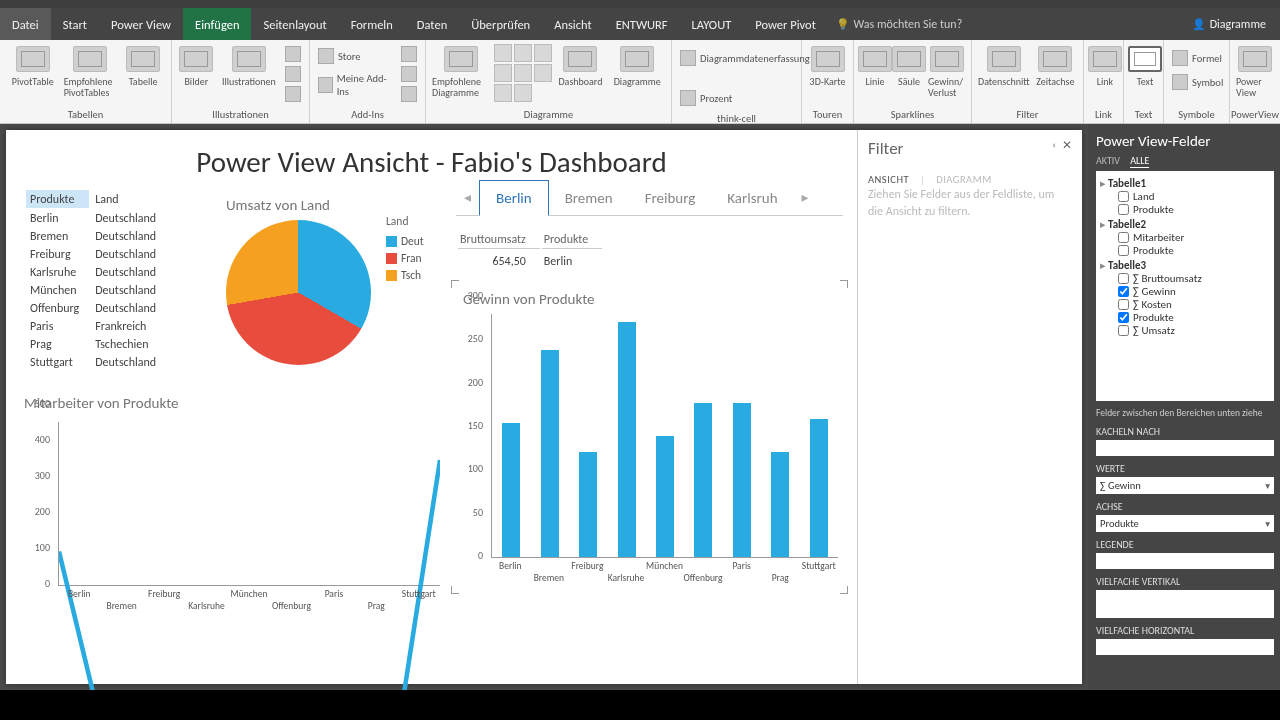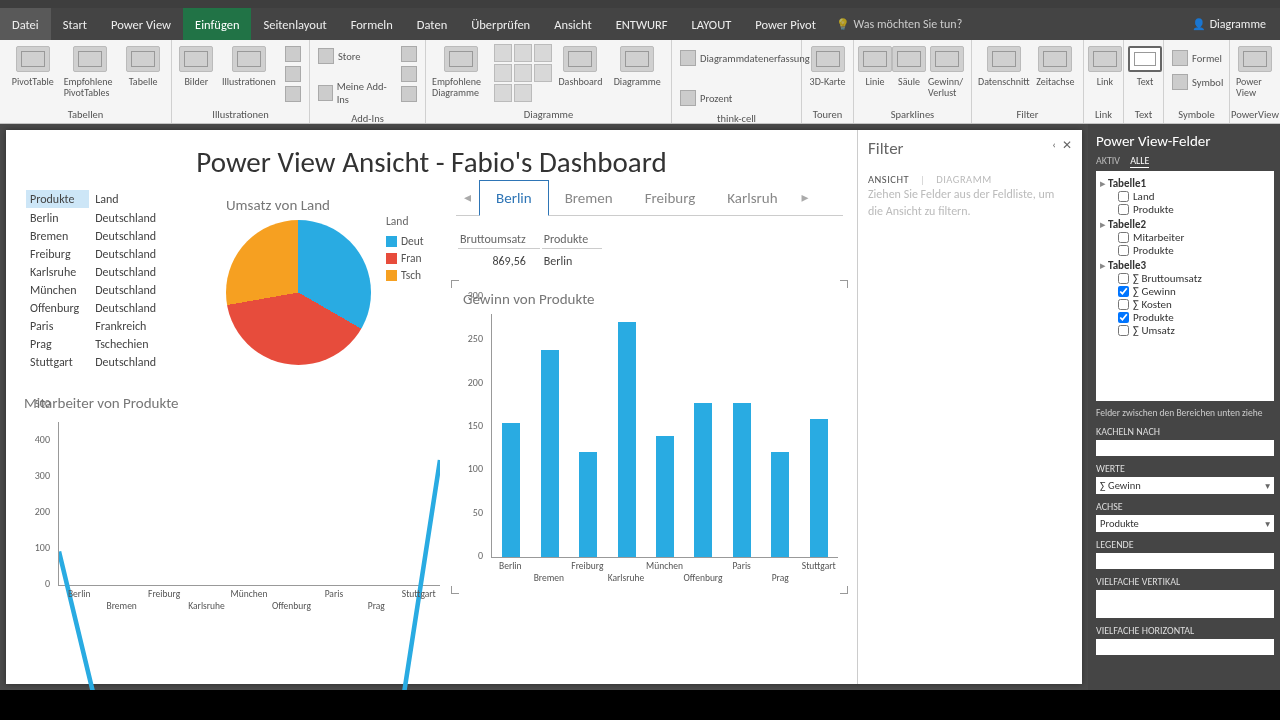--- a/index.html
+++ b/index.html
@@ -138,21 +138,21 @@
       <div class="smallstack">
           <div class="rbtn-sm"></div>
           <div class="rbtn-sm"></div>
           <div class="rbtn-sm"></div>
         </div>
     </div>
     <div class="rgroup-label">Illustrationen</div>
   </div>
   <div class="rgroup" style="width:118px">
     <div class="rgroup-body">
-      <div class="smallstack" style="gap:12px;padding-top:2px">
+      <div class="smallstack" style="gap:4px;padding-top:2px">
         <div class="rbtn-sm">
             <span>Store</span>
           </div>
         <div class="rbtn-sm">
             <span>Meine Add-Ins</span>
           </div>
       </div>
       <div class="smallstack">
           <div class="rbtn-sm"></div>
           <div class="rbtn-sm"></div>
@@ -392,21 +392,21 @@
             <span class="tilebtn">Karlsruh</span>
             <span class="nav">▸</span>
           </div>
           <table class="subtable">
             <tbody>
                 <tr>
                   <th>Bruttoumsatz</th>
                   <th>Produkte</th>
                 </tr>
             <tr>
-                  <td>869,56</td>
+                  <td>654,50</td>
                   <td class="l">Berlin</td>
                 </tr>
           </tbody>
             </table>
 
           <div style="position:relative;margin-top:12px;border:1px dashed transparent">
             <div class="sel-corner" style="left:-6px;top:-6px;border-right:none;border-bottom:none"></div>
             <div class="sel-corner" style="right:-6px;top:-6px;border-left:none;border-bottom:none"></div>
             <div class="barchart-title" style="margin-top:4px;margin-left:6px">Gewinn von Produkte</div>
             <div class="barchart" style="height:280px" id="barchart">

